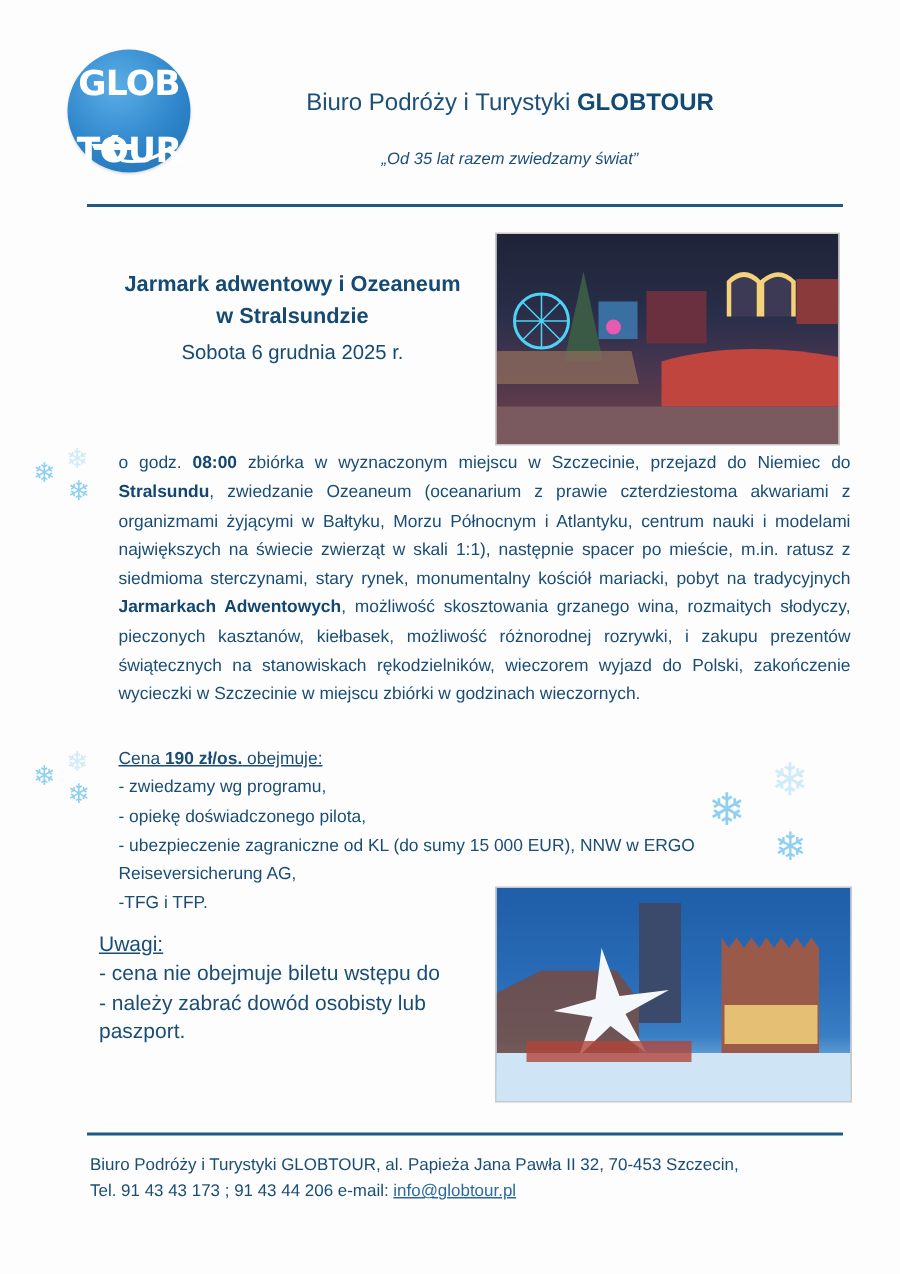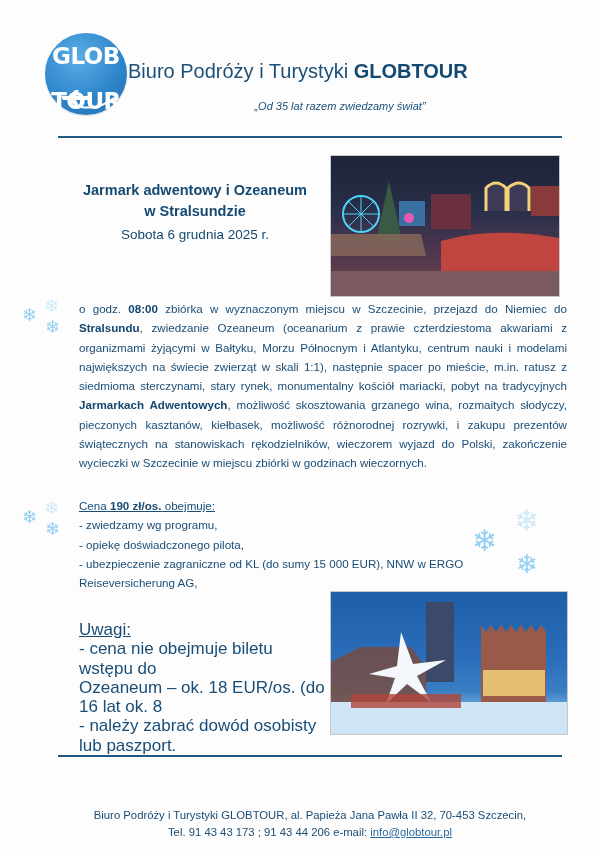--- a/index.html
+++ b/index.html
@@ -17,21 +17,21 @@
   }
   .logo-text {
     position: absolute; left: 0; width: 100%; text-align: center;
     color: #fff; font-weight: bold; font-size: 23px; line-height: 22px;
     letter-spacing: -0.5px; font-family: "DejaVu Sans", sans-serif;
   }
   .logo-text.l1 { top: 12px; }
   .logo-text.l2 { top: 33px; margin-top: 24px; }
   .logo-plane { position: absolute; left: 14px; top: 55px; width: 56px; height: 22px; }
   .agency-title {
-    left: 128px; top: 60px; width: 400px; font-size: 20px; color: #1b4f78;
+    left: 140px; top: 60px; width: 400px; text-align: center; font-size: 16px; color: #1b4f78;
   }
   .agency-title b { color: #124a74; }
   .slogan {
     left: 140px; top: 100px; width: 400px; text-align: center; font-size: 11px;
     font-style: italic; color: #1b4f78;
   }
   .rule { height: 2px; background: #1e5a84; }
   .rule.top { left: 58px; top: 136px; width: 504px; }
   .rule.bottom { left: 58px; top: 755px; width: 504px; }
 
@@ -55,28 +55,28 @@
   .program {
     left: 79px; top: 299px; width: 488px; font-size: 11.6px; line-height: 19.3px;
     text-align: justify; color: #1a4d76;
   }
   .program b { color: #134670; }
   .price-block {
     left: 79px; top: 496px; width: 400px; font-size: 11.6px; line-height: 19.3px; color: #1a4d76;
   }
   .price-head { text-decoration: underline; }
   .notes-block {
-    left: 79px; top: 620px; width: 250px; font-size: 17px; line-height: 19.3px; color: #1a4d76;
+    left: 66px; top: 620px; width: 250px; font-size: 14px; line-height: 19.3px; color: #1a4d76;
   }
   .notes-head { text-decoration: underline; }
 
   
   .footer {
-    left: 60px; top: 769px; width: 500px; text-align: center; font-size: 11.3px;
-    line-height: 17px; color: #1a4d76; margin-top: 38px;
+    left: 60px; top: 769px; width: 500px; font-size: 11.3px;
+    line-height: 17px; color: #1a4d76;
   }
   .footer a { color: #2a6aa0; text-decoration: underline; }
 
   .flake { color: #8fd0f2; font-size: 18px; line-height: 18px; }
   .flake.pale { color: #cfeaf8; }
 </style>
 </head>
 <body>
 
 <div class="abs logo">
@@ -131,26 +131,26 @@
 </div>
 
 <div class="abs price-block">
   <div class="price-head">
     <span>Cena </span><b>190 zł/os.</b><span> obejmuje:</span>
   </div>
   <div>- zwiedzamy wg programu,</div>
   <div>- opiekę doświadczonego pilota,</div>
   <div>- ubezpieczenie zagraniczne od KL (do sumy 15 000 EUR), NNW  w ERGO</div>
   <div>Reiseversicherung  AG,</div>
+  <div>-TFG i TFP.</div>
 </div>
 
 <div class="abs notes-block">
   <div class="notes-head">Uwagi:</div>
   <div>- cena nie obejmuje biletu wstępu do</div>
-  <div>Ozeaneum – ok. 18 EUR/os. (do 16 lat ok. 8</div>
   <div>- należy zabrać dowód osobisty lub paszport.</div>
 </div>
 
 <div class="abs photo p2" title="Illuminated star and town hall at dusk">
   <svg width="236" height="142" viewBox="0 0 236 142">
     <rect x="95" y="10" width="28" height="80" fill="#3b4a6a"></rect>
     <path d="M0 70 L30 55 L80 55 L95 75 L95 110 L0 110 Z" fill="#7a4a3a" opacity="0.8"></path>
     <path d="M150 40 L150 33 L155 40 L160 33 L165 40 L170 33 L175 40 L180 33 L185 40 L190 33 L195 40 L200 33 L205 40 L210 33 L215 40 L215 110 L150 110 Z" fill="#9a5a4a"></path>
     <rect x="152" y="78" width="62" height="26" fill="#f2d17a" opacity="0.85"></rect>
     <polygon points="70,40 82,72 115,68 86,84 100,110 76,92 55,112 64,86 38,82 66,74" fill="#f4f7fb"></polygon>

